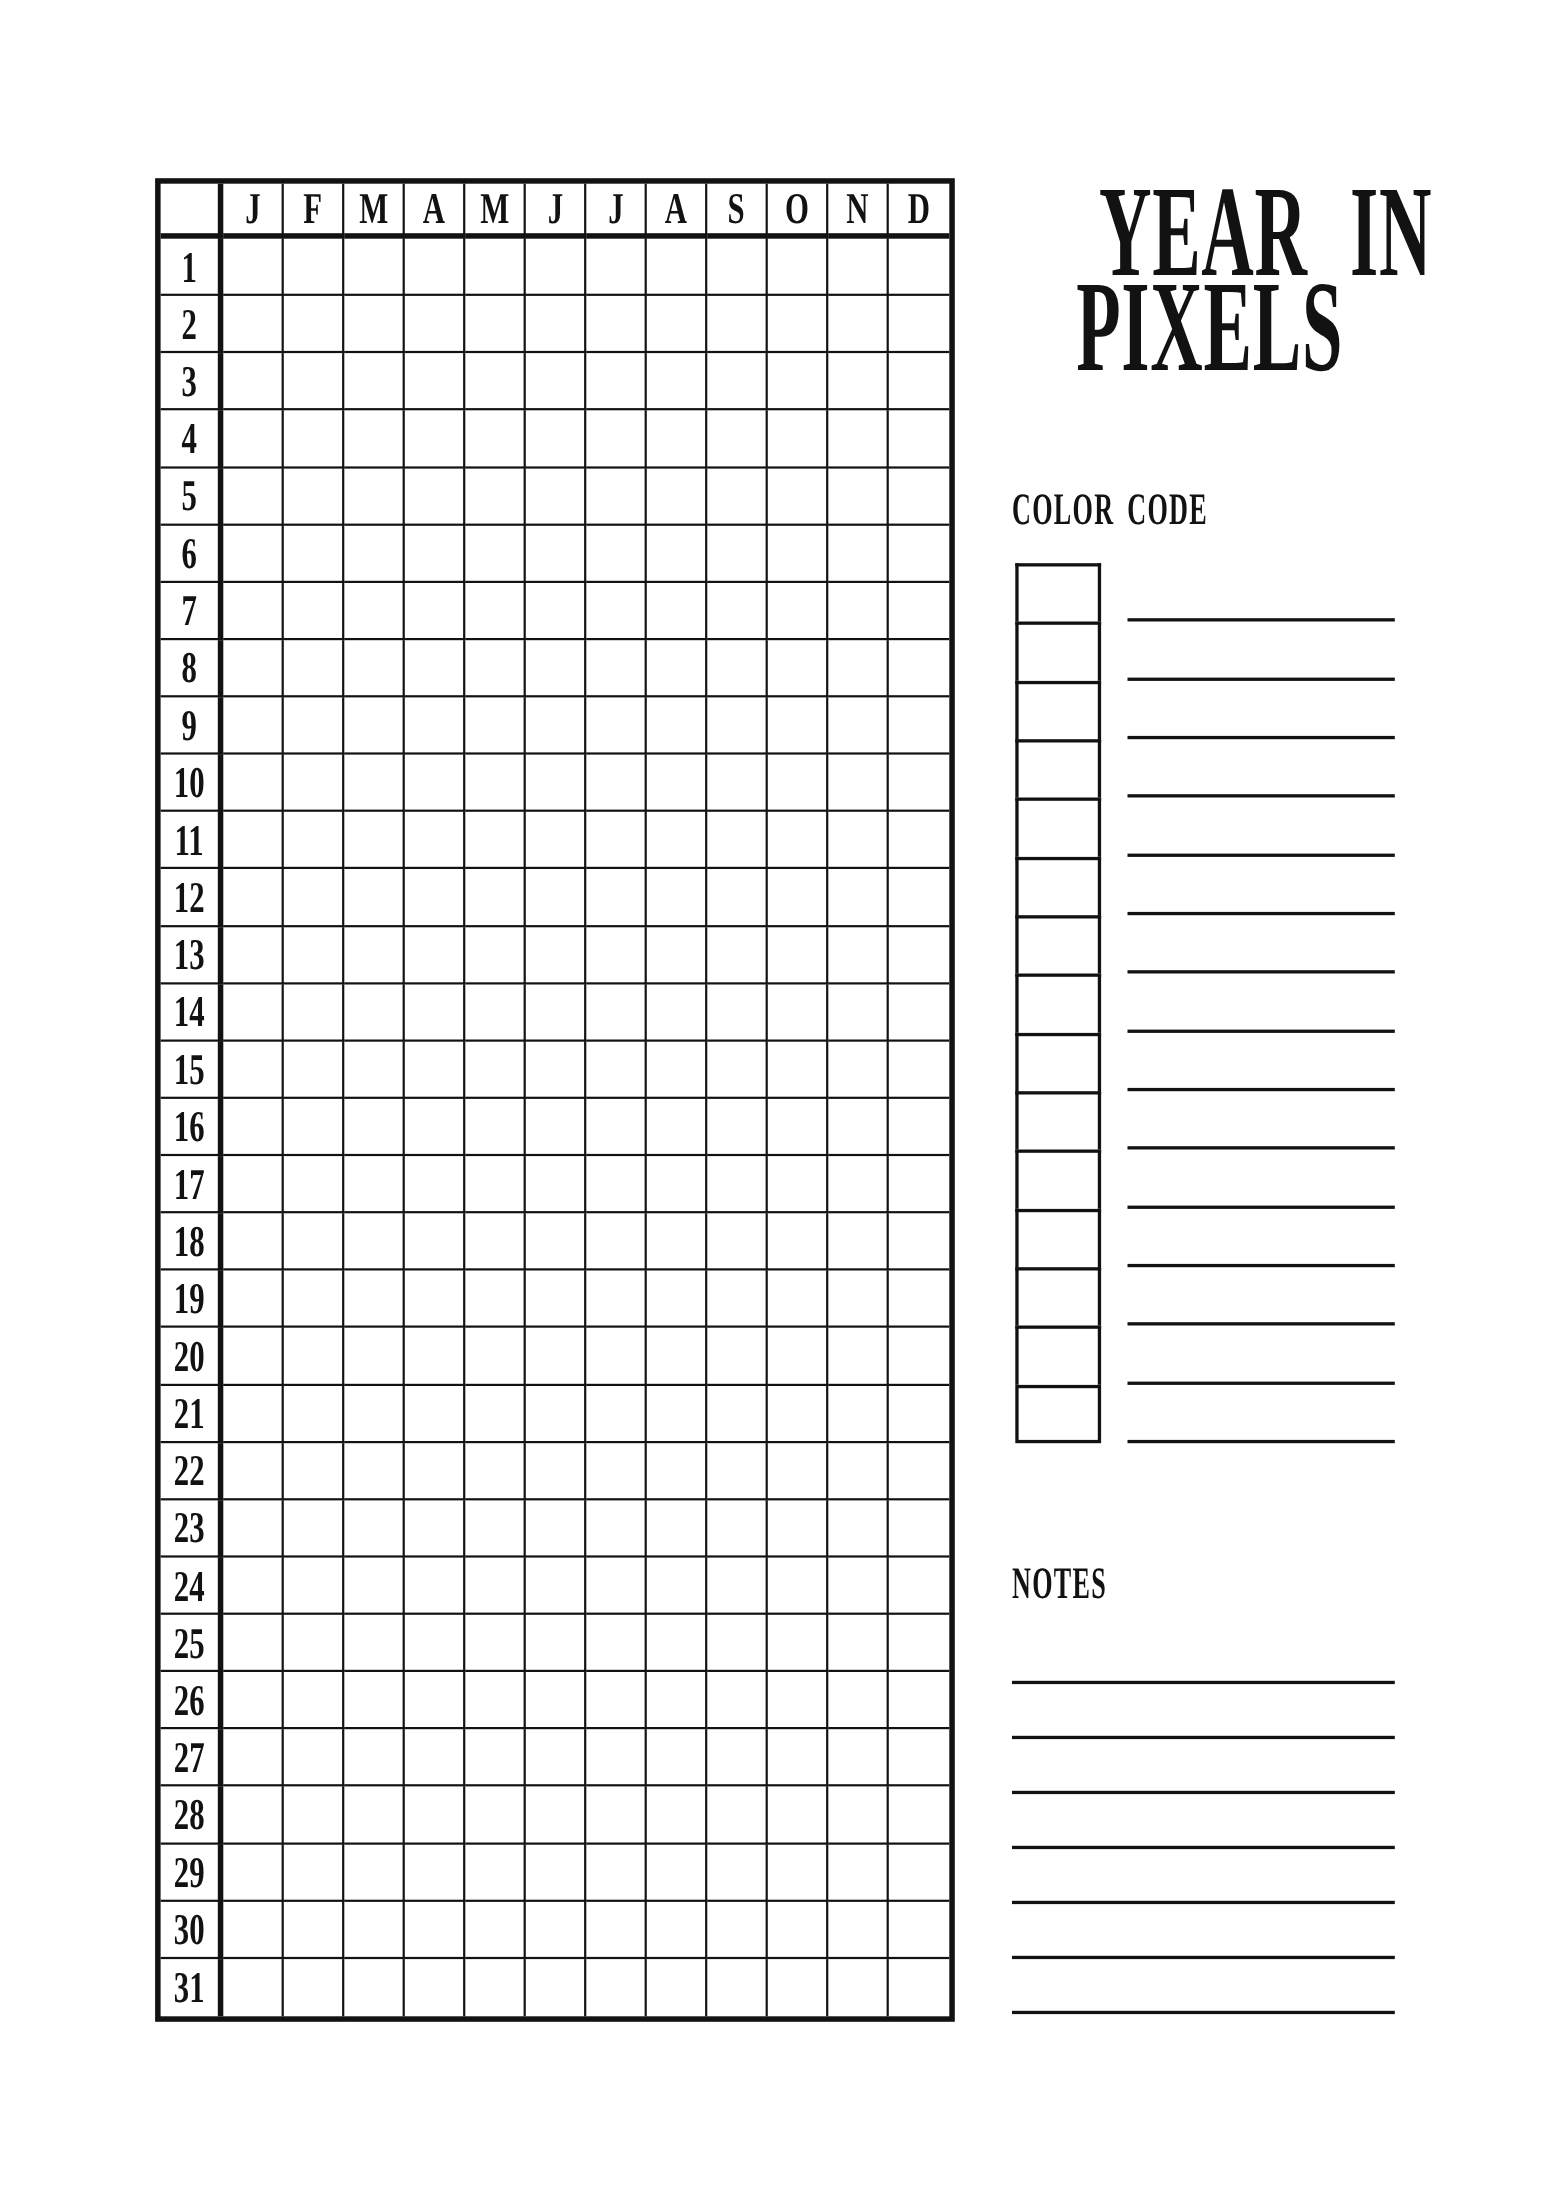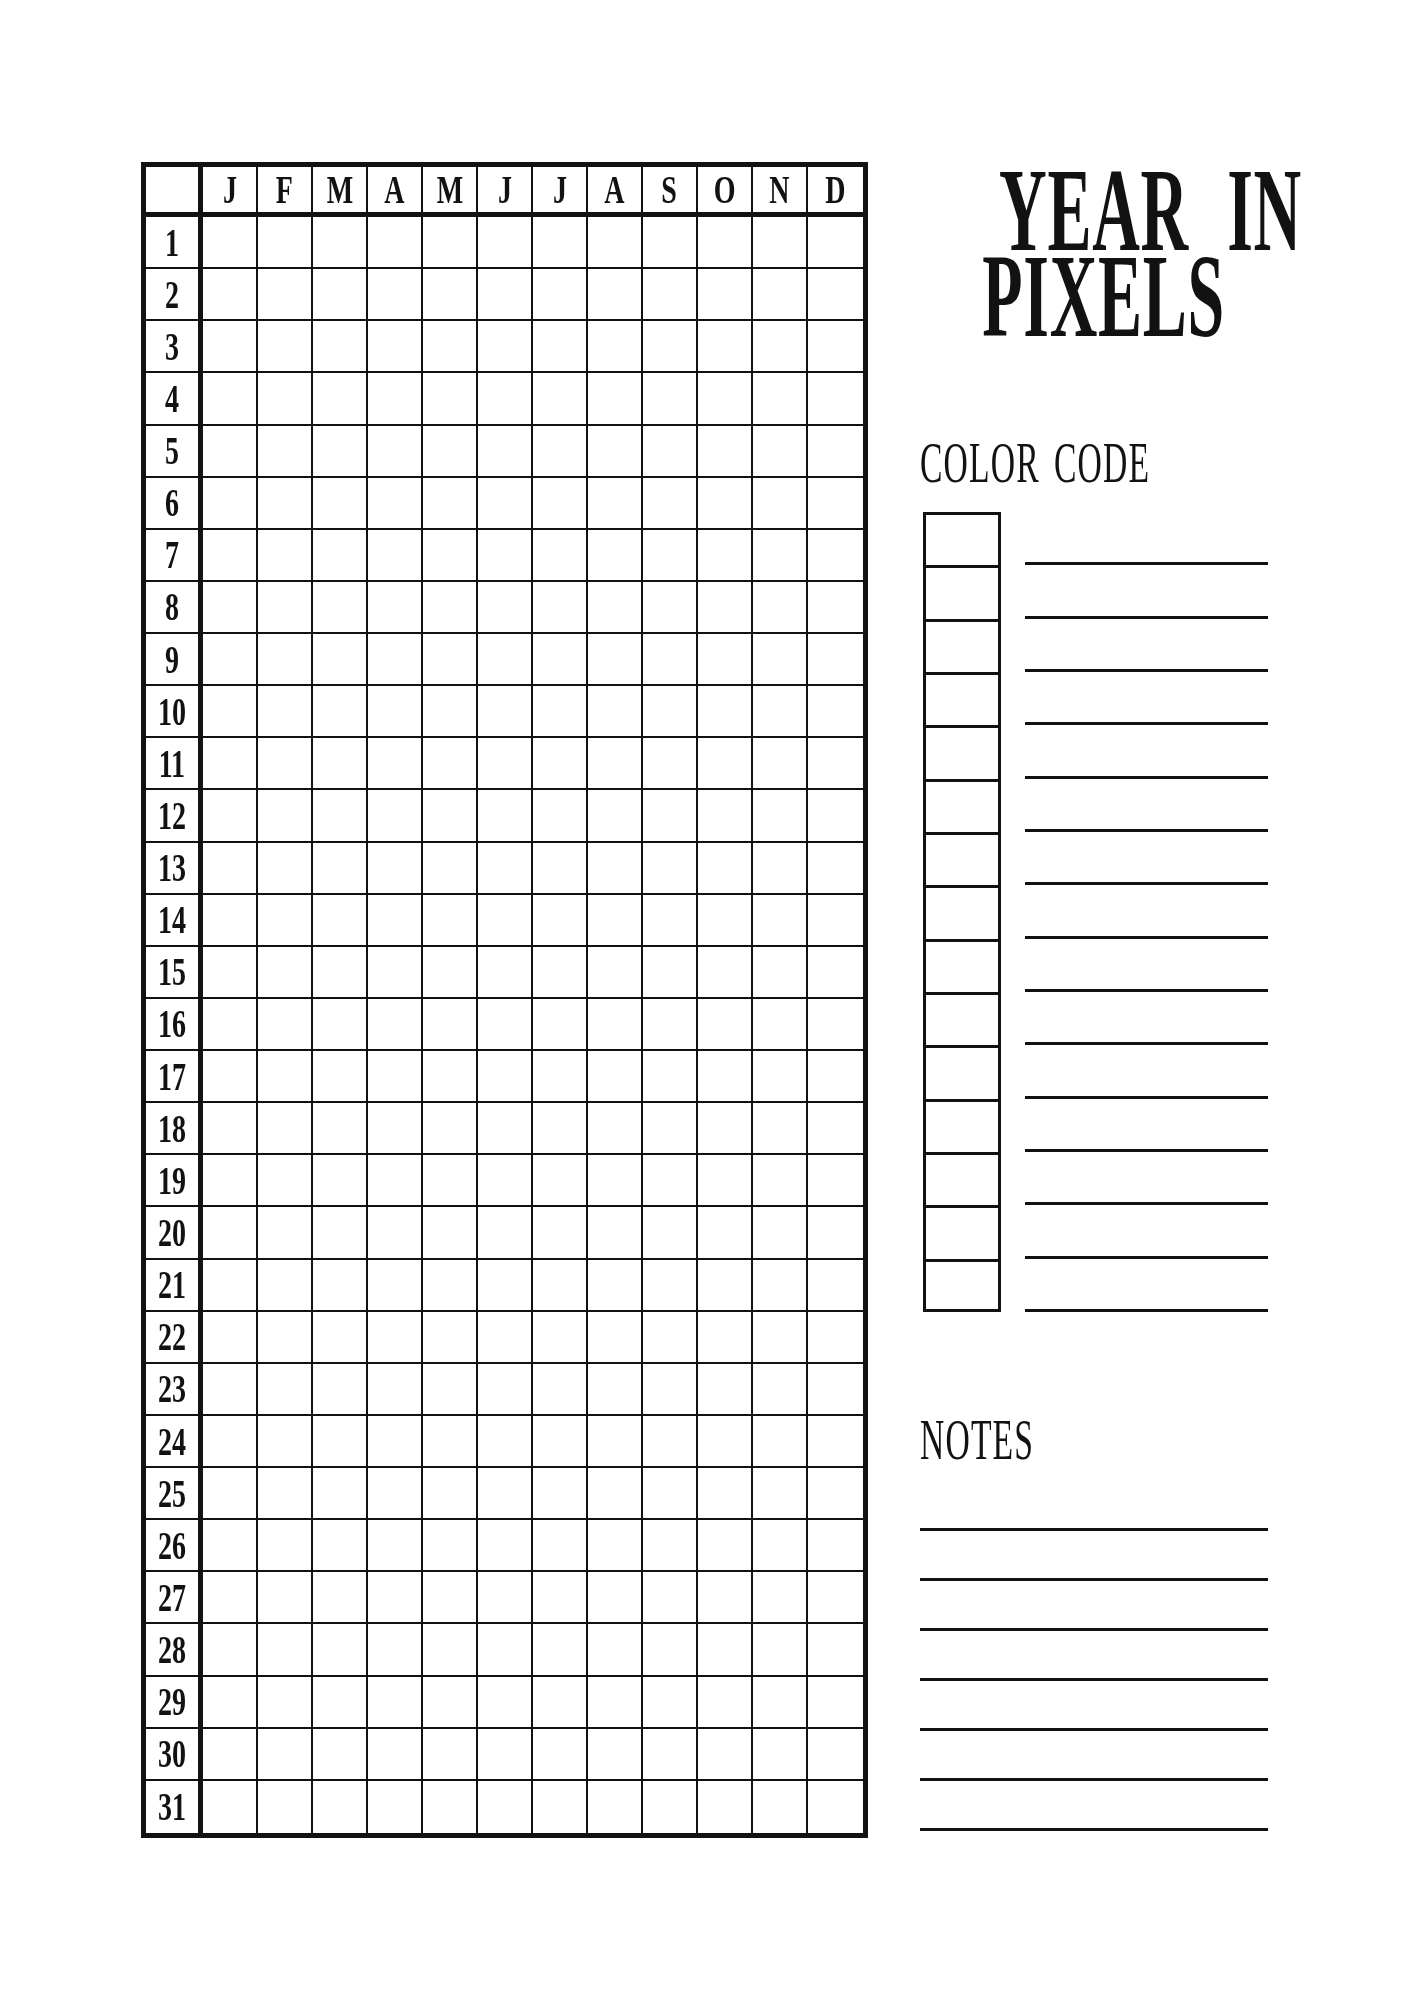--- a/index.html
+++ b/index.html
@@ -16,28 +16,28 @@
   .c{ border-right:2px solid var(--ink); border-bottom:2px solid var(--ink);
       display:flex; align-items:center; justify-content:center;
       font-weight:700; font-size:40px; }
   .c.thickR{ border-right-width:5px; }
   .c.thickB{ border-bottom-width:5px; }
   .c.noR{ border-right:none; }
   .c.noB{ border-bottom:none;align-items:center; }
   .cnd{ display:inline-block; transform:scaleX(0.70); transform-origin:center; }
 
   
-  .title{ position:absolute; left:880px; top:168px; width:440px; text-align:right;
+  .title{ position:absolute; left:880px; top:168px; width:440px; text-align:center;
           font-weight:700; }
   .tline{ height:86px; line-height:86px; font-size:118px; white-space:nowrap; }
   .cndt{ display:inline-block; transform:scaleX(0.56); transform-origin:center;
          word-spacing:0.32em; letter-spacing:0.01em; }
 
   
-  .sechead{ position:absolute; font-weight:400; font-size:58px; line-height:45px;
+  .sechead{ position:absolute; font-weight:700; font-size:41px; line-height:45px;
             white-space:nowrap; }
   .cndh{ display:inline-block; transform:scaleX(0.58); transform-origin:left center;
          letter-spacing:2px; word-spacing:8px; }
   #colorhead{ left:920px; top:440px; }
   #noteshead{ left:920px; top:1417px; }
 
   
   .cboxes{ position:absolute; left:923px; top:512px; width:78px; }
   .cbox{ height:53.33px; border:3px solid var(--ink); border-bottom:none; background:#fff; }
   .cbox:last-child{ border-bottom:3px solid var(--ink); }

